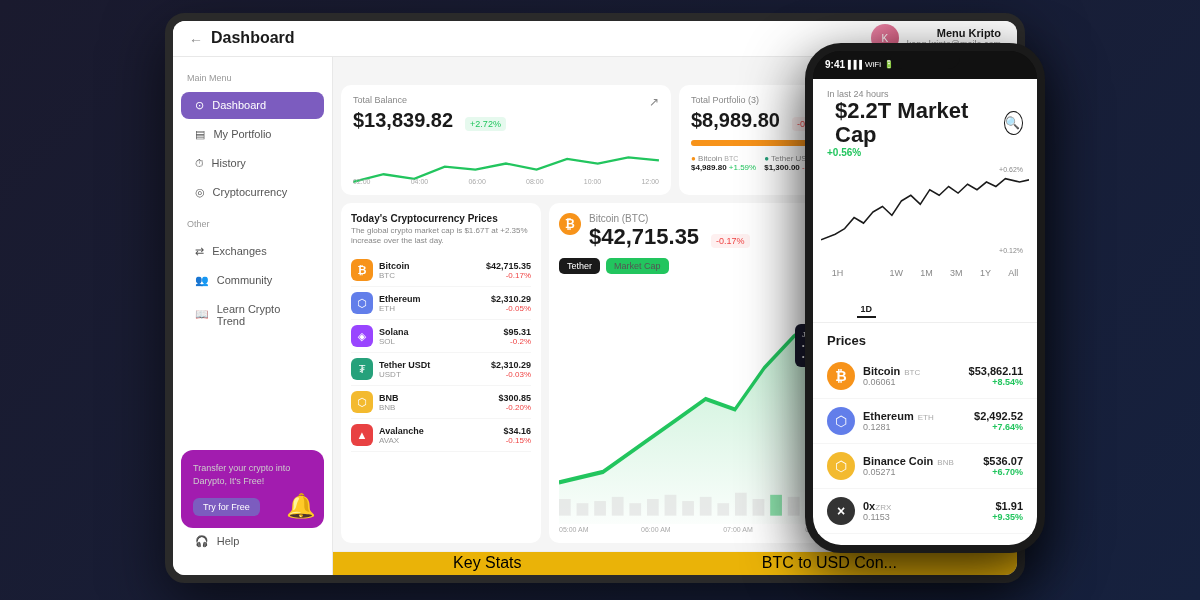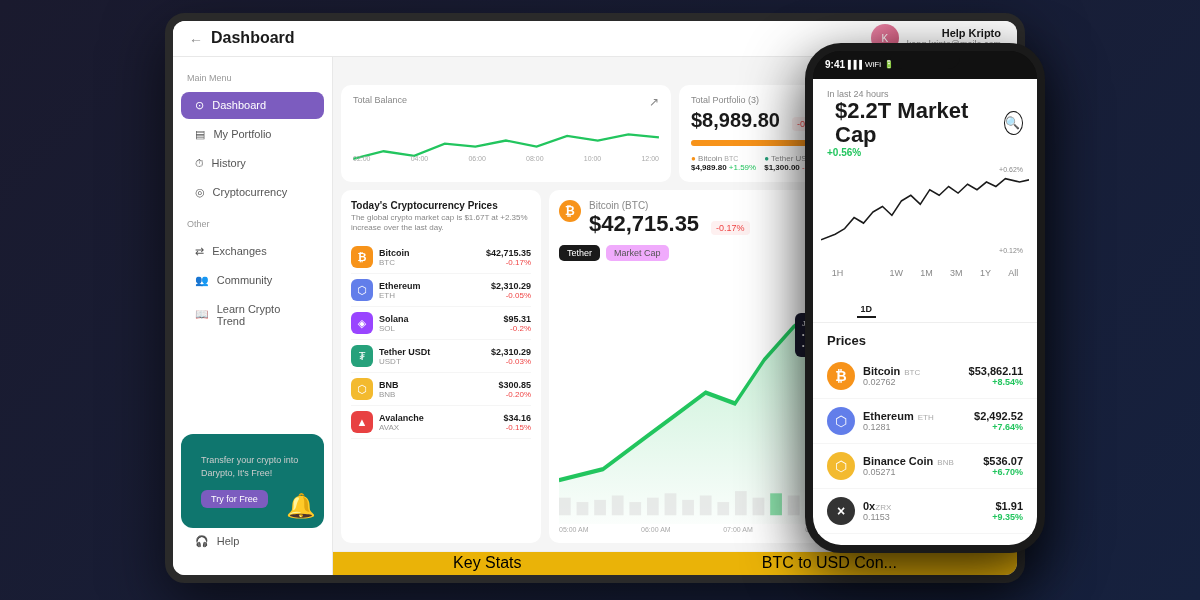--- a/index.html
+++ b/index.html
@@ -131,23 +131,23 @@
       background: #7c5cbf;
       color: #fff;
     }
 
     .sidebar-bottom {
       margin-top: auto;
       padding: 8px;
     }
 
     .promo-card {
-      background: #0f766e;
+      background: #a21caf;
       border-radius: 12px;
-      padding: 20px;
+      padding: 12px;
       color: #fff;
       position: relative;
       overflow: hidden;
     }
 
     .promo-text {
       font-size: 9px;
       color: #ccc;
       margin-bottom: 8px;
       line-height: 1.4;
@@ -397,21 +397,21 @@
     .chart-tabs {
       display: flex;
       gap: 6px;
       margin-top: 4px;
     }
 
     .chart-tab {
       font-size: 9px;
       padding: 3px 8px;
       border-radius: 5px;
-      background: #f0abfc;
+      background: #22c55e;
       color: #555;
       cursor: pointer;
     }
 
     .chart-tab.active {
       background: #1a1a1a;
       color: #fff;
     }
 
     .chart-area {
@@ -668,21 +668,21 @@
     <div class="tablet-inner">
 
       <div class="top-bar">
         <div class="top-bar-left">
           <span style="font-size:14px;color:#888;cursor:pointer;">←</span>
           <span class="top-bar-title">Dashboard</span>
         </div>
         <div class="top-bar-right">
           <div class="user-avatar" style="background:linear-gradient(135deg,#e8a,#c57);display:flex;align-items:center;justify-content:center;font-size:10px;color:#fff;">K</div>
           <div class="user-info">
-            <div class="user-name">Help Kripto</div>
+            <div class="user-name">Menu Kripto</div>
             <div class="user-email">kang.kripto@maile.com</div>
           </div>
         </div>
       </div>
 
       <div class="main-layout">
 
         <div class="sidebar">
           <div class="sidebar-section-label">Main Menu</div>
 
@@ -732,20 +732,24 @@
         </div>
 
         <div class="content">
 
           <div class="stats-row">
 
             <div class="stat-card">
               <div style="display:flex;align-items:center;justify-content:space-between;">
                 <div class="stat-label">Total Balance</div>
                 <span style="font-size:12px;color:#888;">↗</span>
+              </div>
+              <div style="display:flex;align-items:baseline;gap:6px;">
+                <span class="stat-value">$13,839.82</span>
+                <span class="stat-change up">+2.72%</span>
               </div>
               <div class="stat-chart">
                 <svg viewBox="0 0 200 40" preserveAspectRatio="none">
                   <polyline points="0,30 20,25 40,28 60,20 80,22 100,18 120,22 140,15 160,18 180,14 200,16" fill="none" stroke="#22c55e" stroke-width="1.5"></polyline>
                 </svg>
               </div>
               <div style="display:flex;justify-content:space-between;margin-top:2px;">
                 <span style="font-size:7px;color:#aaa;">02:00</span>
                 <span style="font-size:7px;color:#aaa;">04:00</span>
                 <span style="font-size:7px;color:#aaa;">06:00</span>
@@ -1008,21 +1012,21 @@
 
       <div class="phone-crypto-row">
         <div class="phone-crypto-icon" style="background:#f7931a;">
           <span style="color:#fff;font-weight:700;">₿</span>
         </div>
         <div>
           <div style="display:flex;gap:4px;align-items:baseline;">
             <span class="phone-crypto-name">Bitcoin</span>
             <span style="font-size:8px;color:#aaa;">BTC</span>
           </div>
-          <div class="phone-crypto-sub">0.02762</div>
+          <div class="phone-crypto-sub">0.06061</div>
         </div>
         <div class="phone-crypto-price-col">
           <div class="phone-crypto-price">$53,862.11</div>
           <div class="phone-crypto-change">+8.54%</div>
         </div>
       </div>
 
       <div class="phone-crypto-row">
         <div class="phone-crypto-icon" style="background:#627eea;">
           <span style="color:#fff;">⬡</span>

